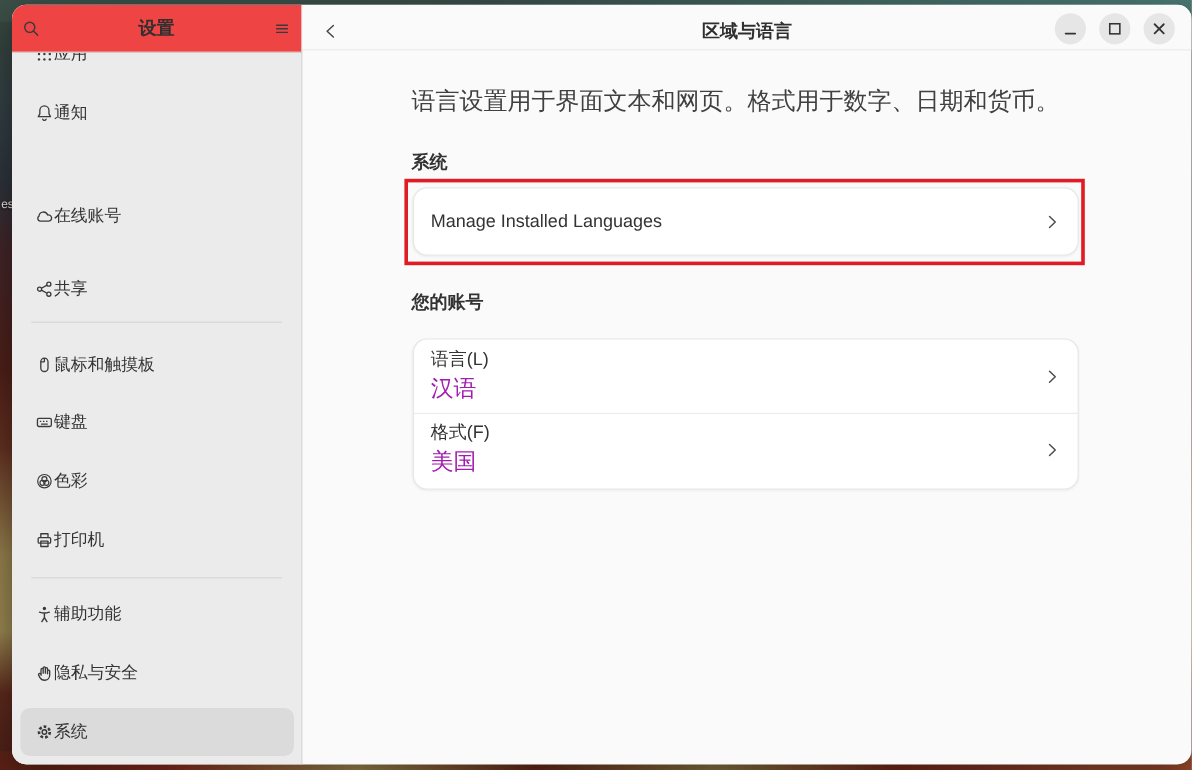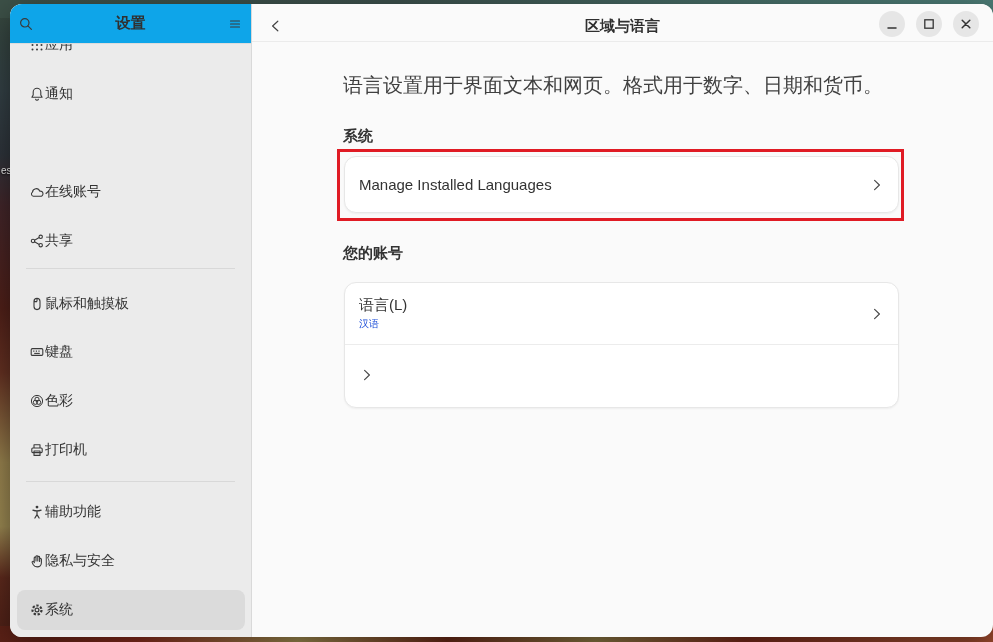--- a/index.html
+++ b/index.html
@@ -23,21 +23,21 @@
   
   .window { position:absolute; left:10px; top:4px; width:983px; height:633px;
     background:#fafafa; border-radius:12px; overflow:hidden; z-index:2;
     box-shadow:0 10px 30px rgba(0,0,0,.45); }
 
   
   .sidebar { position:absolute; left:0; top:0; bottom:0; width:242px;
     background:#ebebeb; border-right:1px solid #d9d9d9; }
   .sidebar-header { position:absolute; left:0; top:0; width:100%; height:40px;
     display:flex; align-items:center; justify-content:space-between;
-    padding:0 3px; background:#0ea5e9; z-index:3; border-bottom:1px solid #dcdcdc; }
+    padding:0 3px; background:#ef4444; z-index:3; border-bottom:1px solid #dcdcdc; }
   .sb-title { position:absolute; left:0; right:0; text-align:center;
     font-weight:bold; font-size:15px; color:#303030; pointer-events:none; }
   .icon-btn { width:26px; height:26px; border-radius:6px; display:flex;
     align-items:center; justify-content:center; z-index:4; cursor:pointer; }
   .sidebar-list { position:absolute; left:0; top:36px; right:0; bottom:0; overflow:hidden; }
   .side-item { position:absolute; left:7px; width:228px; height:40px;
     display:flex; align-items:center; padding:0 12px;
     border-radius:8px; color:#333; font-size:14px; cursor:pointer; }
   .side-item.selected { background:#dbdbdb; }
   .side-icon { width:16px; height:16px; flex:0 0 16px; display:flex; }
@@ -69,21 +69,21 @@
     border:1px solid #e7e7e7; border-radius:12px;
     box-shadow:0 1px 2px rgba(0,0,0,.05); overflow:hidden; }
   .card-system { top:152px; height:57px; }
   .card-account { top:278px; height:126px; }
   .row { display:flex; align-items:center; padding:0 13px 0 14px; cursor:pointer; }
   .row-simple { height:100%; }
   .row-two { height:61px; }
   .row-two + .row-two { border-top:1px solid #ececec; height:60px; }
   .row-text { flex:1; display:flex; flex-direction:column; gap:2px;justify-content:flex-end; }
   .row-title { font-size:15px; color:#333; }
-  .row-sub { font-size:10px; color:#1d4ed8; }
+  .row-sub { font-size:19px; color:#a21caf; }
   .chev { width:16px; height:16px; flex:0 0 16px; }
 
   svg { display:block; }
 </style>
 </head>
 <body>
 
 <div class="wp-top"></div>
 <div class="wp-bottom"></div>
 <div class="desktop-label">es</div>
@@ -114,21 +114,21 @@
         <span class="side-icon">
           <svg width="16" height="16" viewBox="0 0 16 16" fill="none" stroke="#3a3a3a" stroke-width="1.1" stroke-linejoin="round">
             <path d="M8 2.2a3.8 3.8 0 0 1 3.8 3.8v2.9l1.3 2.3H2.9l1.3-2.3V6A3.8 3.8 0 0 1 8 2.2Z"></path>
             <path d="M6.6 13.3a1.5 1.5 0 0 0 2.8 0" stroke-linecap="round"></path>
           </svg>
           </span>
         <span>通知</span>
       </div>
 
 
-      <div class="side-item" style="top:132px">
+      <div class="side-item" style="top:120px">
         <span class="side-icon">
           <svg width="16" height="16" viewBox="0 0 16 16" fill="none" stroke="#3a3a3a" stroke-width="1.1" stroke-linejoin="round">
             <path d="M4.4 12.3h6.8a2.6 2.6 0 1 0-.5-5.1 3.7 3.7 0 0 0-7.2.9 2.3 2.3 0 0 0 .9 4.2Z"></path>
           </svg>
           </span>
         <span>在线账号</span>
       </div>
 
       <div class="side-item" style="top:181px">
         <span class="side-icon">
@@ -289,20 +289,24 @@
         <span class="row-title">语言(L)</span>
         <span class="row-sub">汉语</span>
       </div>
       <span class="chev">
         <svg width="16" height="16" viewBox="0 0 16 16" fill="none" stroke="#4a4a4a" stroke-width="1.2" stroke-linecap="round" stroke-linejoin="round">
             <polyline points="5.6,3.4 10.4,8 5.6,12.6"></polyline>
           </svg>
       </span>
     </div>
     <div class="row row-two">
+      <div class="row-text">
+        <span class="row-title">格式(F)</span>
+        <span class="row-sub">美国</span>
+      </div>
       <span class="chev">
         <svg width="16" height="16" viewBox="0 0 16 16" fill="none" stroke="#4a4a4a" stroke-width="1.2" stroke-linecap="round" stroke-linejoin="round">
             <polyline points="5.6,3.4 10.4,8 5.6,12.6"></polyline>
           </svg>
       </span>
     </div>
   </div>
 
 </div>
 

